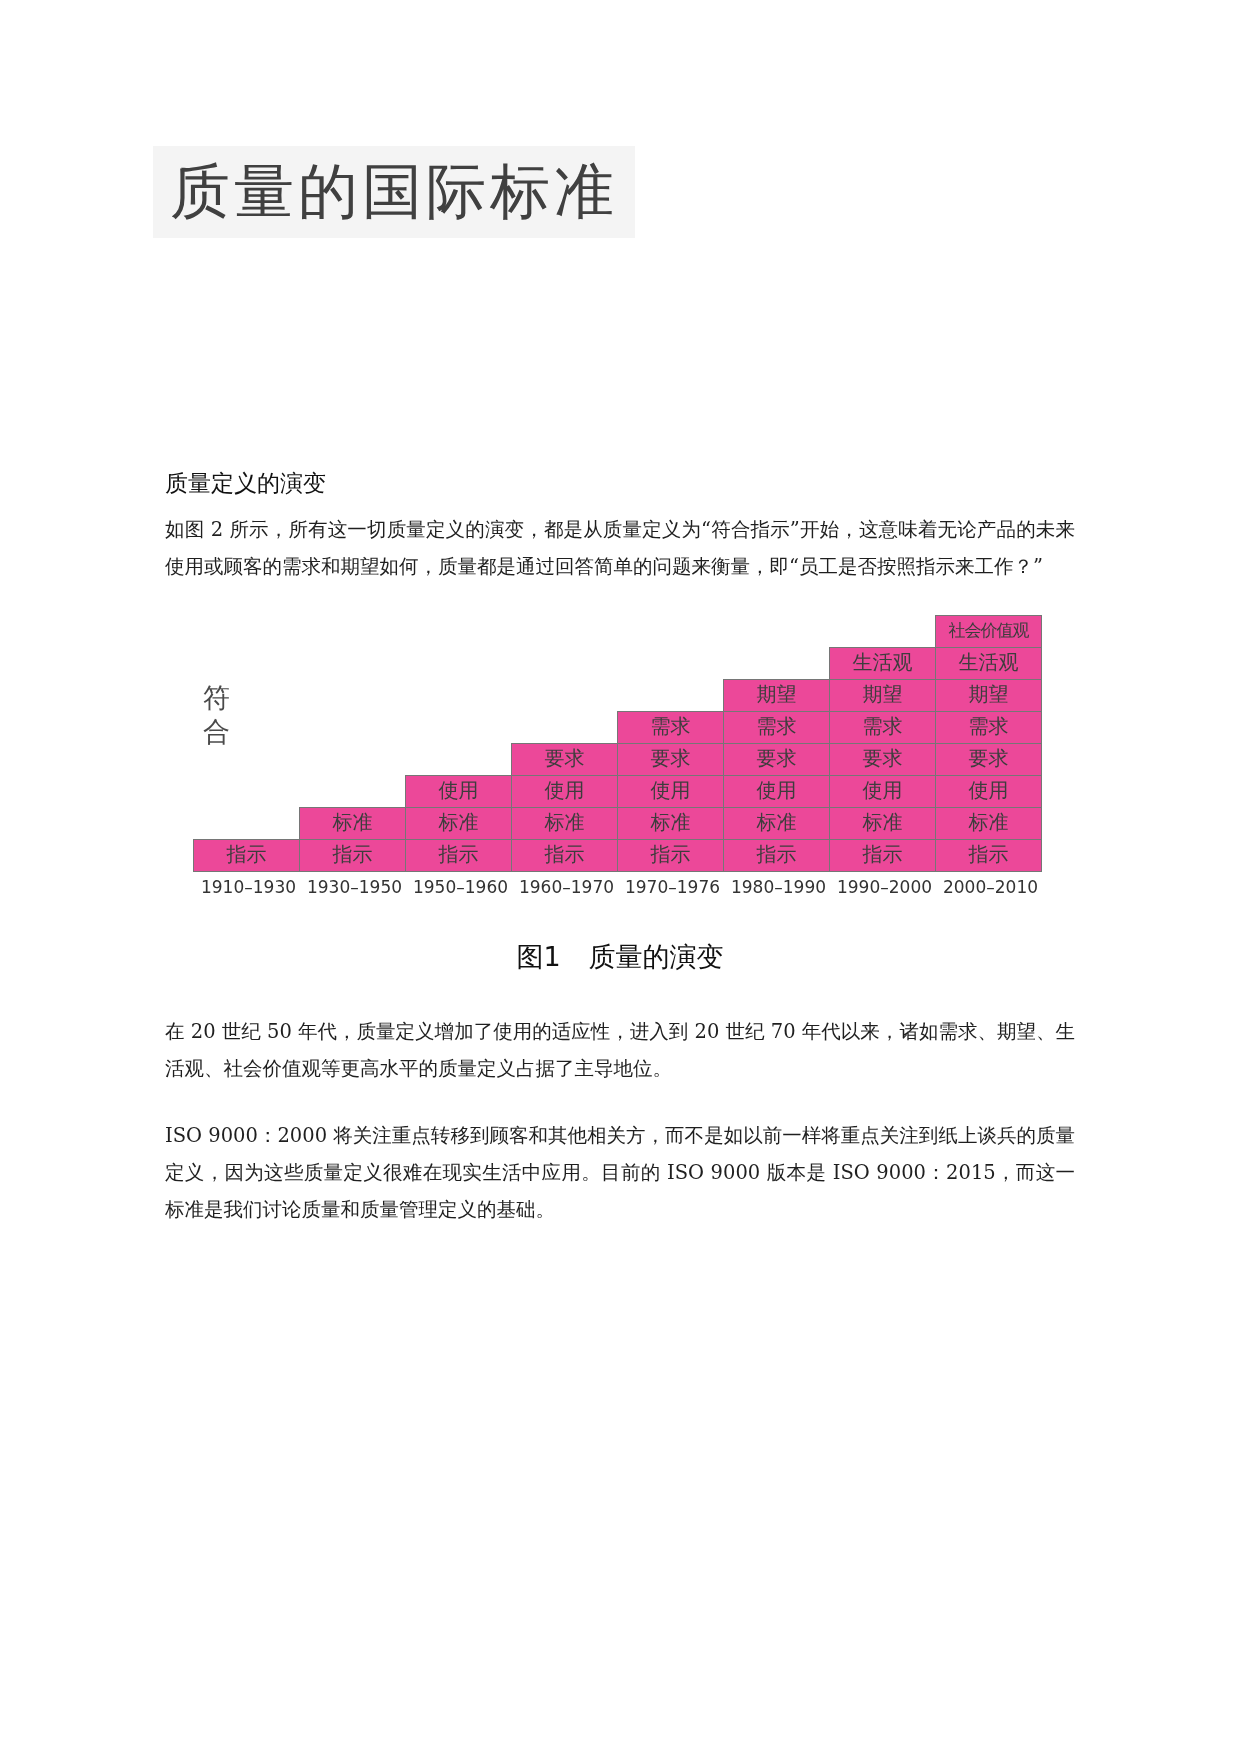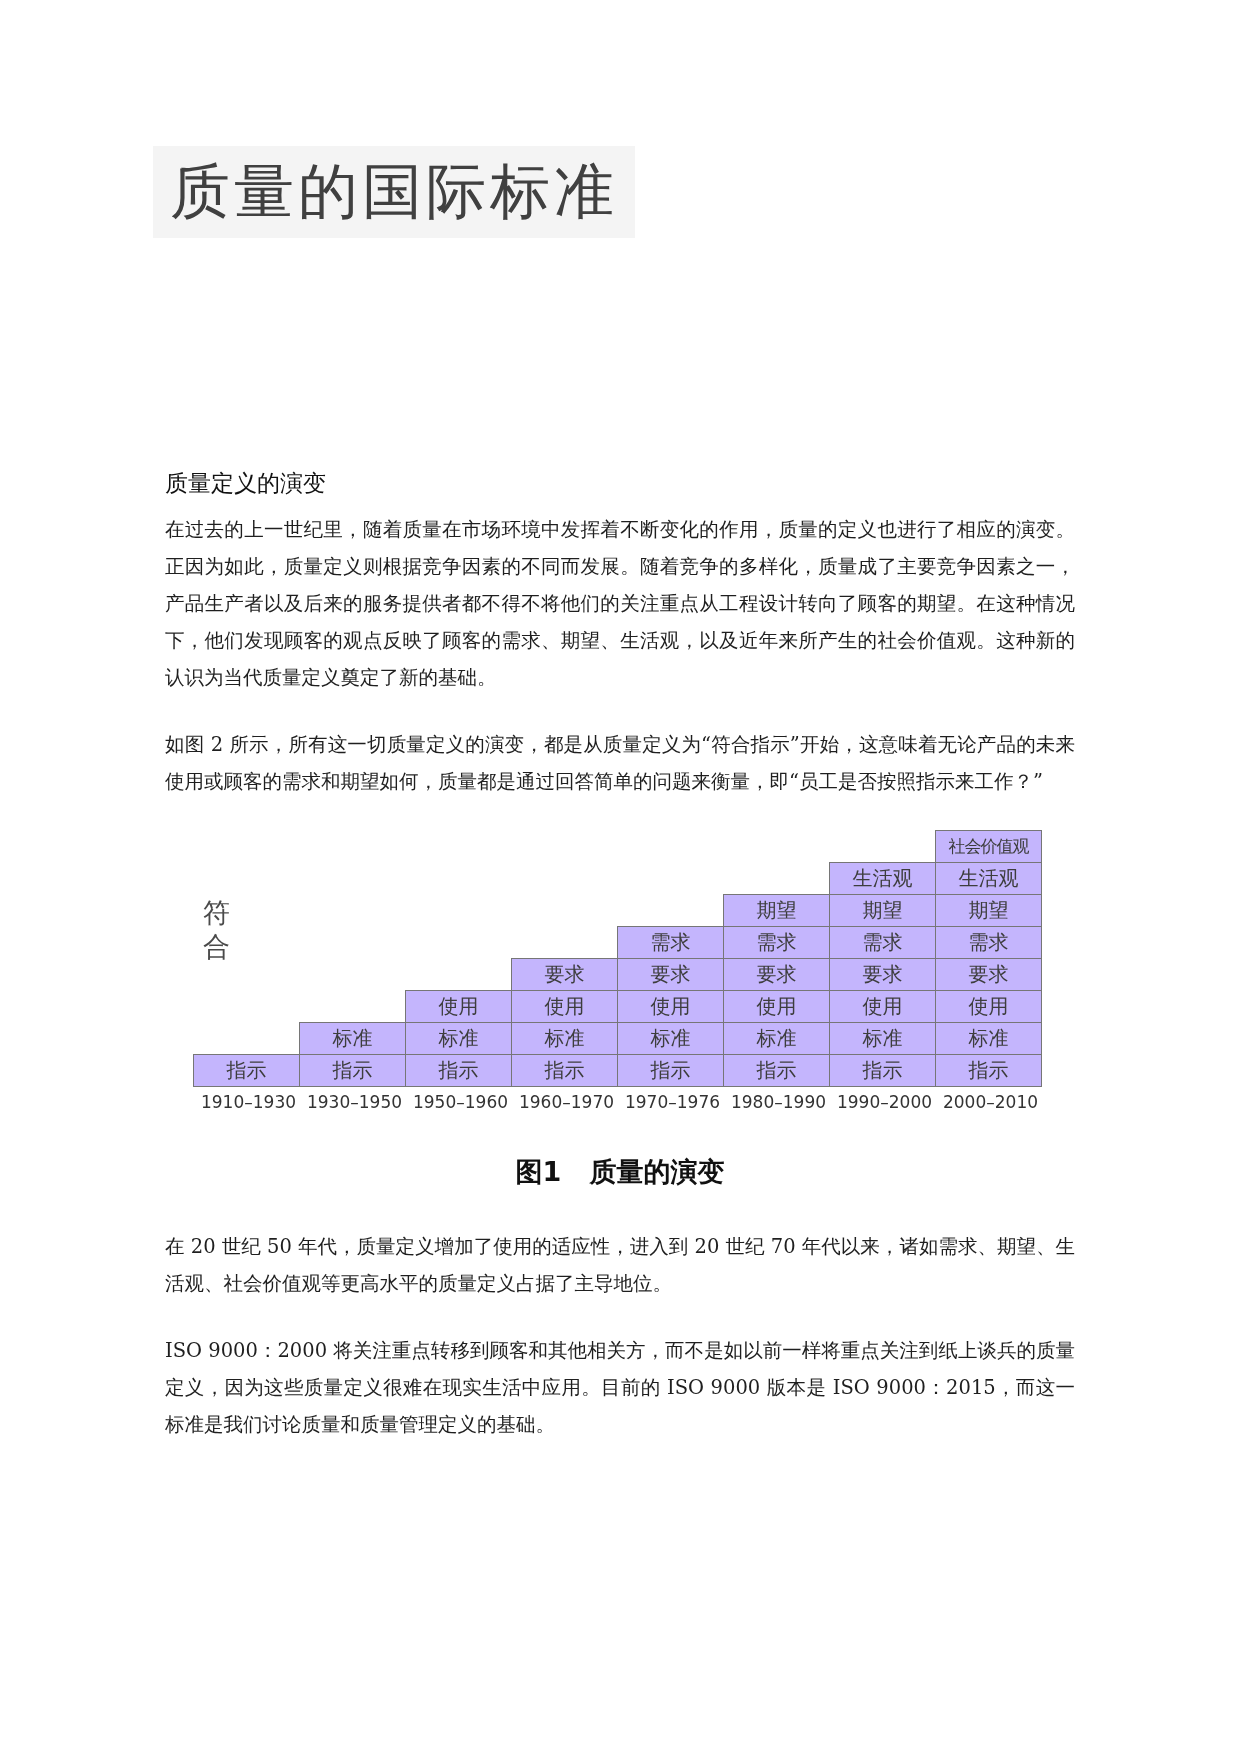--- a/index.html
+++ b/index.html
@@ -53,58 +53,57 @@
   }
   .staircase { display:flex; align-items:flex-end; margin-left:28px; }
   .stair-col { display:flex; flex-direction:column; width:107px; margin-left:-1px; }
   .stair-col:first-child { margin-left:0; }
   .stair-cell {
     box-sizing:border-box;
     height:33px; line-height:31px;
     border:1px solid #767676;
     margin-top:-1px;
     text-align:center;
-    font-family:Liberation Sans, sans-serif;
+    font-family:Liberation Mono, monospace;
     font-size:20px; color:#3d3d3d;
-    background:#c4b5fd;
+    background:#ec4899;
     white-space:nowrap; overflow:hidden;
   }
   .stair-cell:first-child { margin-top:0; }
   .stair-cell.tight { font-size:17px; letter-spacing:-1px; }
   .timeline { display:flex; margin-left:28px; margin-top:5px; }
   .tl-label {
     width:107px; margin-left:-1px; text-align:center;
     font-family:"DejaVu Sans", sans-serif;
     font-size:17px; color:#333;
     white-space:nowrap;
   }
   .tl-label:first-child { margin-left:2px; }
   .fig-caption {
     margin:42px 0 38px 0;
     text-align:center;
     font-family:"DejaVu Sans", sans-serif;
-    font-weight:bold; font-size:27px; color:#111;
+    font-weight:normal; font-size:27px; color:#111;
   }
   .fig-caption .cap-label { margin-right:28px; }
 </style>
 </head>
 <body>
 
 <div class="page">
 
   <div class="title-block">
     <span class="title-text">质量的国际标准</span>
   </div>
 
   <div class="content">
 
     <div class="heading">质量定义的演变</div>
 
     <div>
-        <p class="para">在过去的上一世纪里，随着质量在市场环境中发挥着不断变化的作用，质量的定义也进行了相应的演变。正因为如此，质量定义则根据竞争因素的不同而发展。随着竞争的多样化，质量成了主要竞争因素之一，产品生产者以及后来的服务提供者都不得不将他们的关注重点从工程设计转向了顾客的期望。在这种情况下，他们发现顾客的观点反映了顾客的需求、期望、生活观，以及近年来所产生的社会价值观。这种新的认识为当代质量定义奠定了新的基础。</p>
         <p class="para">如图 2 所示，所有这一切质量定义的演变，都是从质量定义为“符合指示”开始，这意味着无论产品的未来使用或顾客的需求和期望如何，质量都是通过回答简单的问题来衡量，即“员工是否按照指示来工作？”</p>
       </div>
 
     <div class="figure-wrap">
       <div class="fig-canvas">
         <div class="conform-label">符合</div>
         <div class="staircase">
             <div class="stair-col">
               <div class="stair-cell">指示</div>
             </div>

